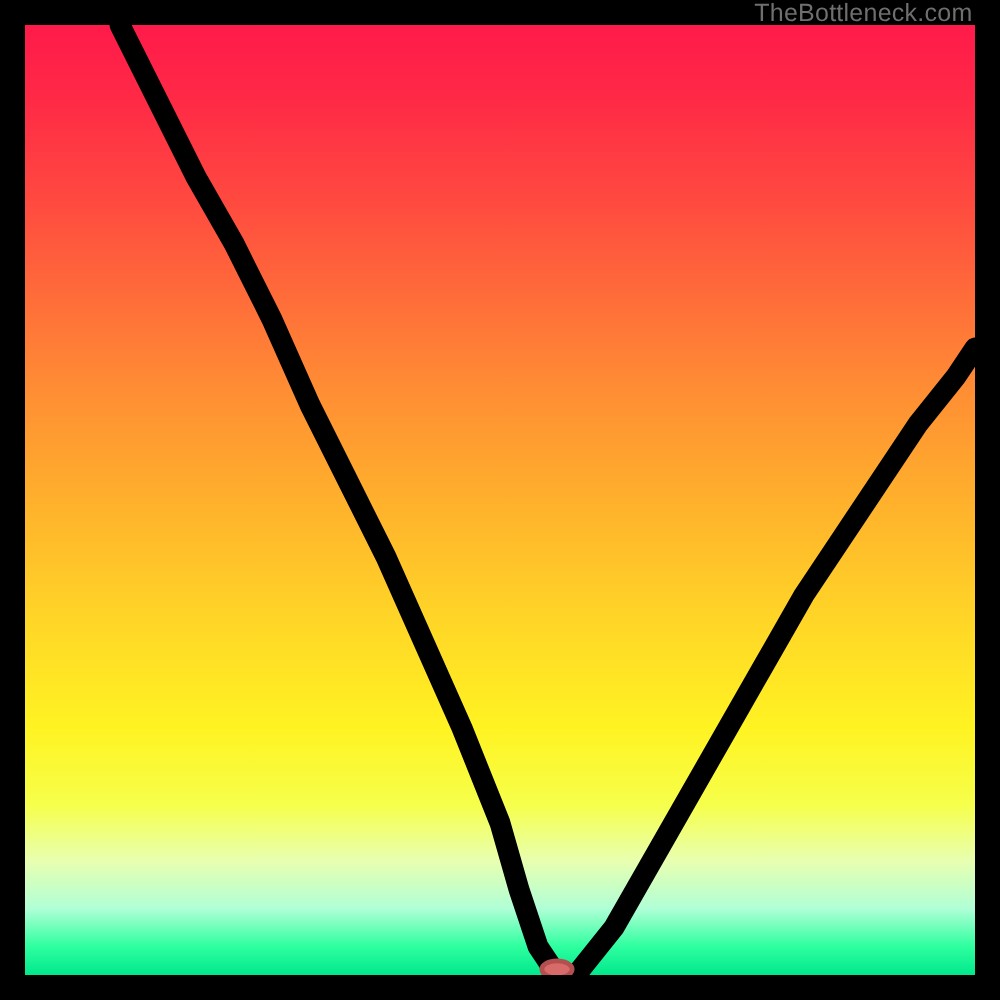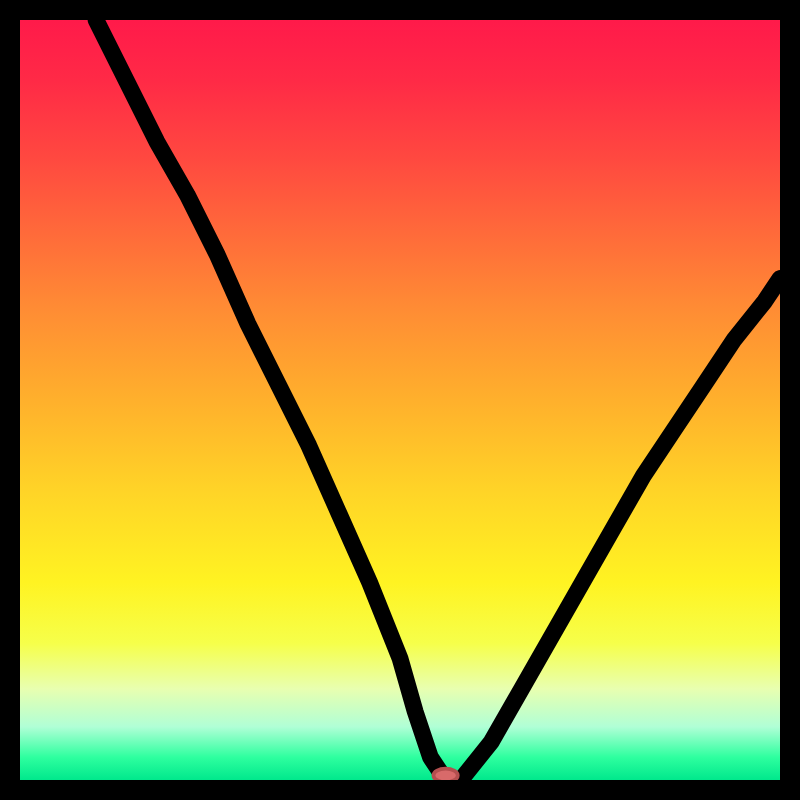--- a/index.html
+++ b/index.html
@@ -68,20 +68,21 @@
     fill: #d86a6a;
     stroke: #b34f4f;
     stroke-width: 0.5;
   }
 </style>
 </head>
 <body>
 
 <div class="chart-container">
 
+  <div class="watermark">TheBottleneck.com</div>
 
   <div class="plot-area">
     <svg class="overlay" viewBox="0 0 100 100" preserveAspectRatio="none">
       <path class="curve" d="M10.00 0.00 L14.00 8.00 L18.00 16.00 L22.00 23.00 L26.00 31.00 L30.00 40.00 L34.00 48.00 L38.00 56.00 L42.00 65.00 L46.00 74.00 L50.00 84.00 L52.00 91.00 L54.00 97.00 L56.00 100.00 L58.00 100.00 L62.00 95.00 L66.00 88.00 L70.00 81.00 L74.00 74.00 L78.00 67.00 L82.00 60.00 L86.00 54.00 L90.00 48.00 L94.00 42.00 L98.00 37.00 L100.00 34.00"></path>
       <ellipse class="marker" cx="56" cy="99.4" rx="1.6" ry="0.9"></ellipse>
     </svg>
   </div>
 
 </div>
 

